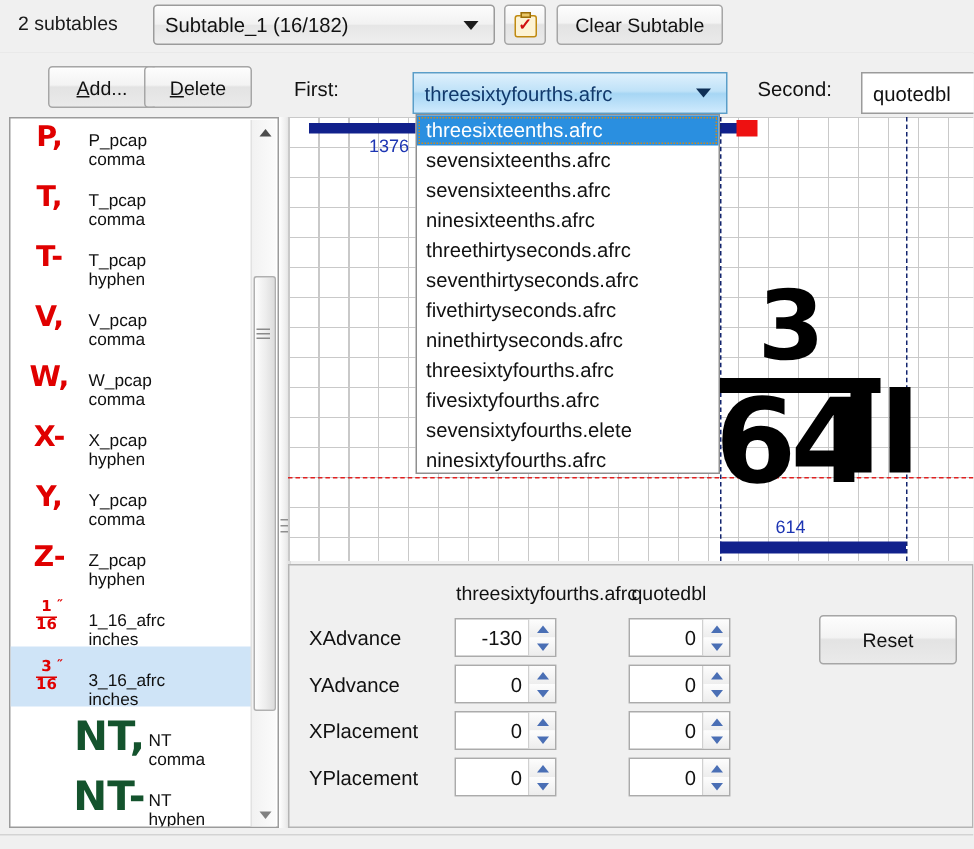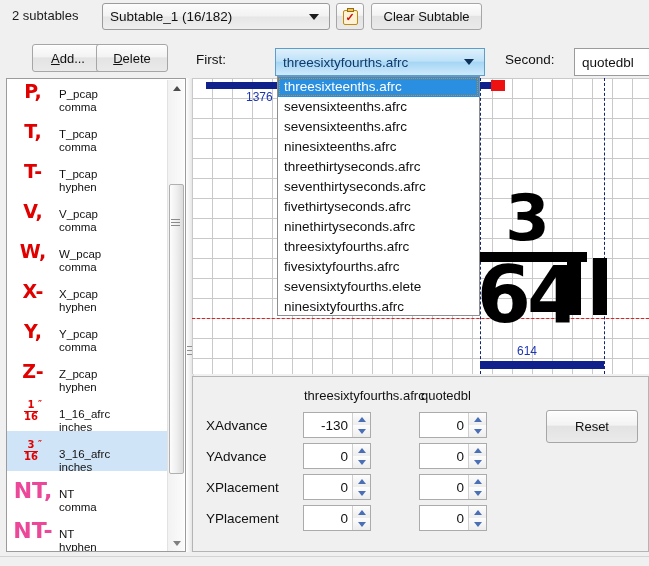--- a/index.html
+++ b/index.html
@@ -76,21 +76,21 @@
     position: absolute; left: 6px; top: 78px; width: 180px; height: 474px;
     background: #fff; border: 1px solid #9b9b9b; box-sizing: border-box; overflow: hidden;
   }
   .glyph-row { position: relative; height: 40px; display: flex; align-items: center; box-sizing: border-box; }
   .glyph-row.selected { background: #cfe4f7; }
   .g-icon {
     width: 52px; text-align: center; color: #e00000; font-size: 19px;
     font-family: "DejaVu Sans", sans-serif; font-weight: bold; line-height: 1;
     flex: 0 0 52px;
   }
-  .g-icon.black { color: #ec4899; font-size: 22px; }
+  .g-icon.black { color: #14532d; font-size: 27px; padding-left: 40px; }
   .g-frac { display: inline-block; font-size: 10px; line-height: 1.05; text-align: center; vertical-align: middle; }
   .g-frac .num { display: block; border-bottom: 1.5px solid #e00000; }
   .g-name { font-size: 11.5px; color: #111; line-height: 13.5px; margin-top: 20px; }
   .g-name .l2 { display: block; }
 
   #list-scrollbar {
     position: absolute; right: 1px; top: 1px; width: 17px; height: 472px;
     background: linear-gradient(to right, #f2f2f2, #fbfbfb); border-left: 1px solid #e2e2e2; box-sizing: border-box;
   }
   .sb-arrow { width: 17px; height: 17px; display: flex; align-items: center; justify-content: center; }

